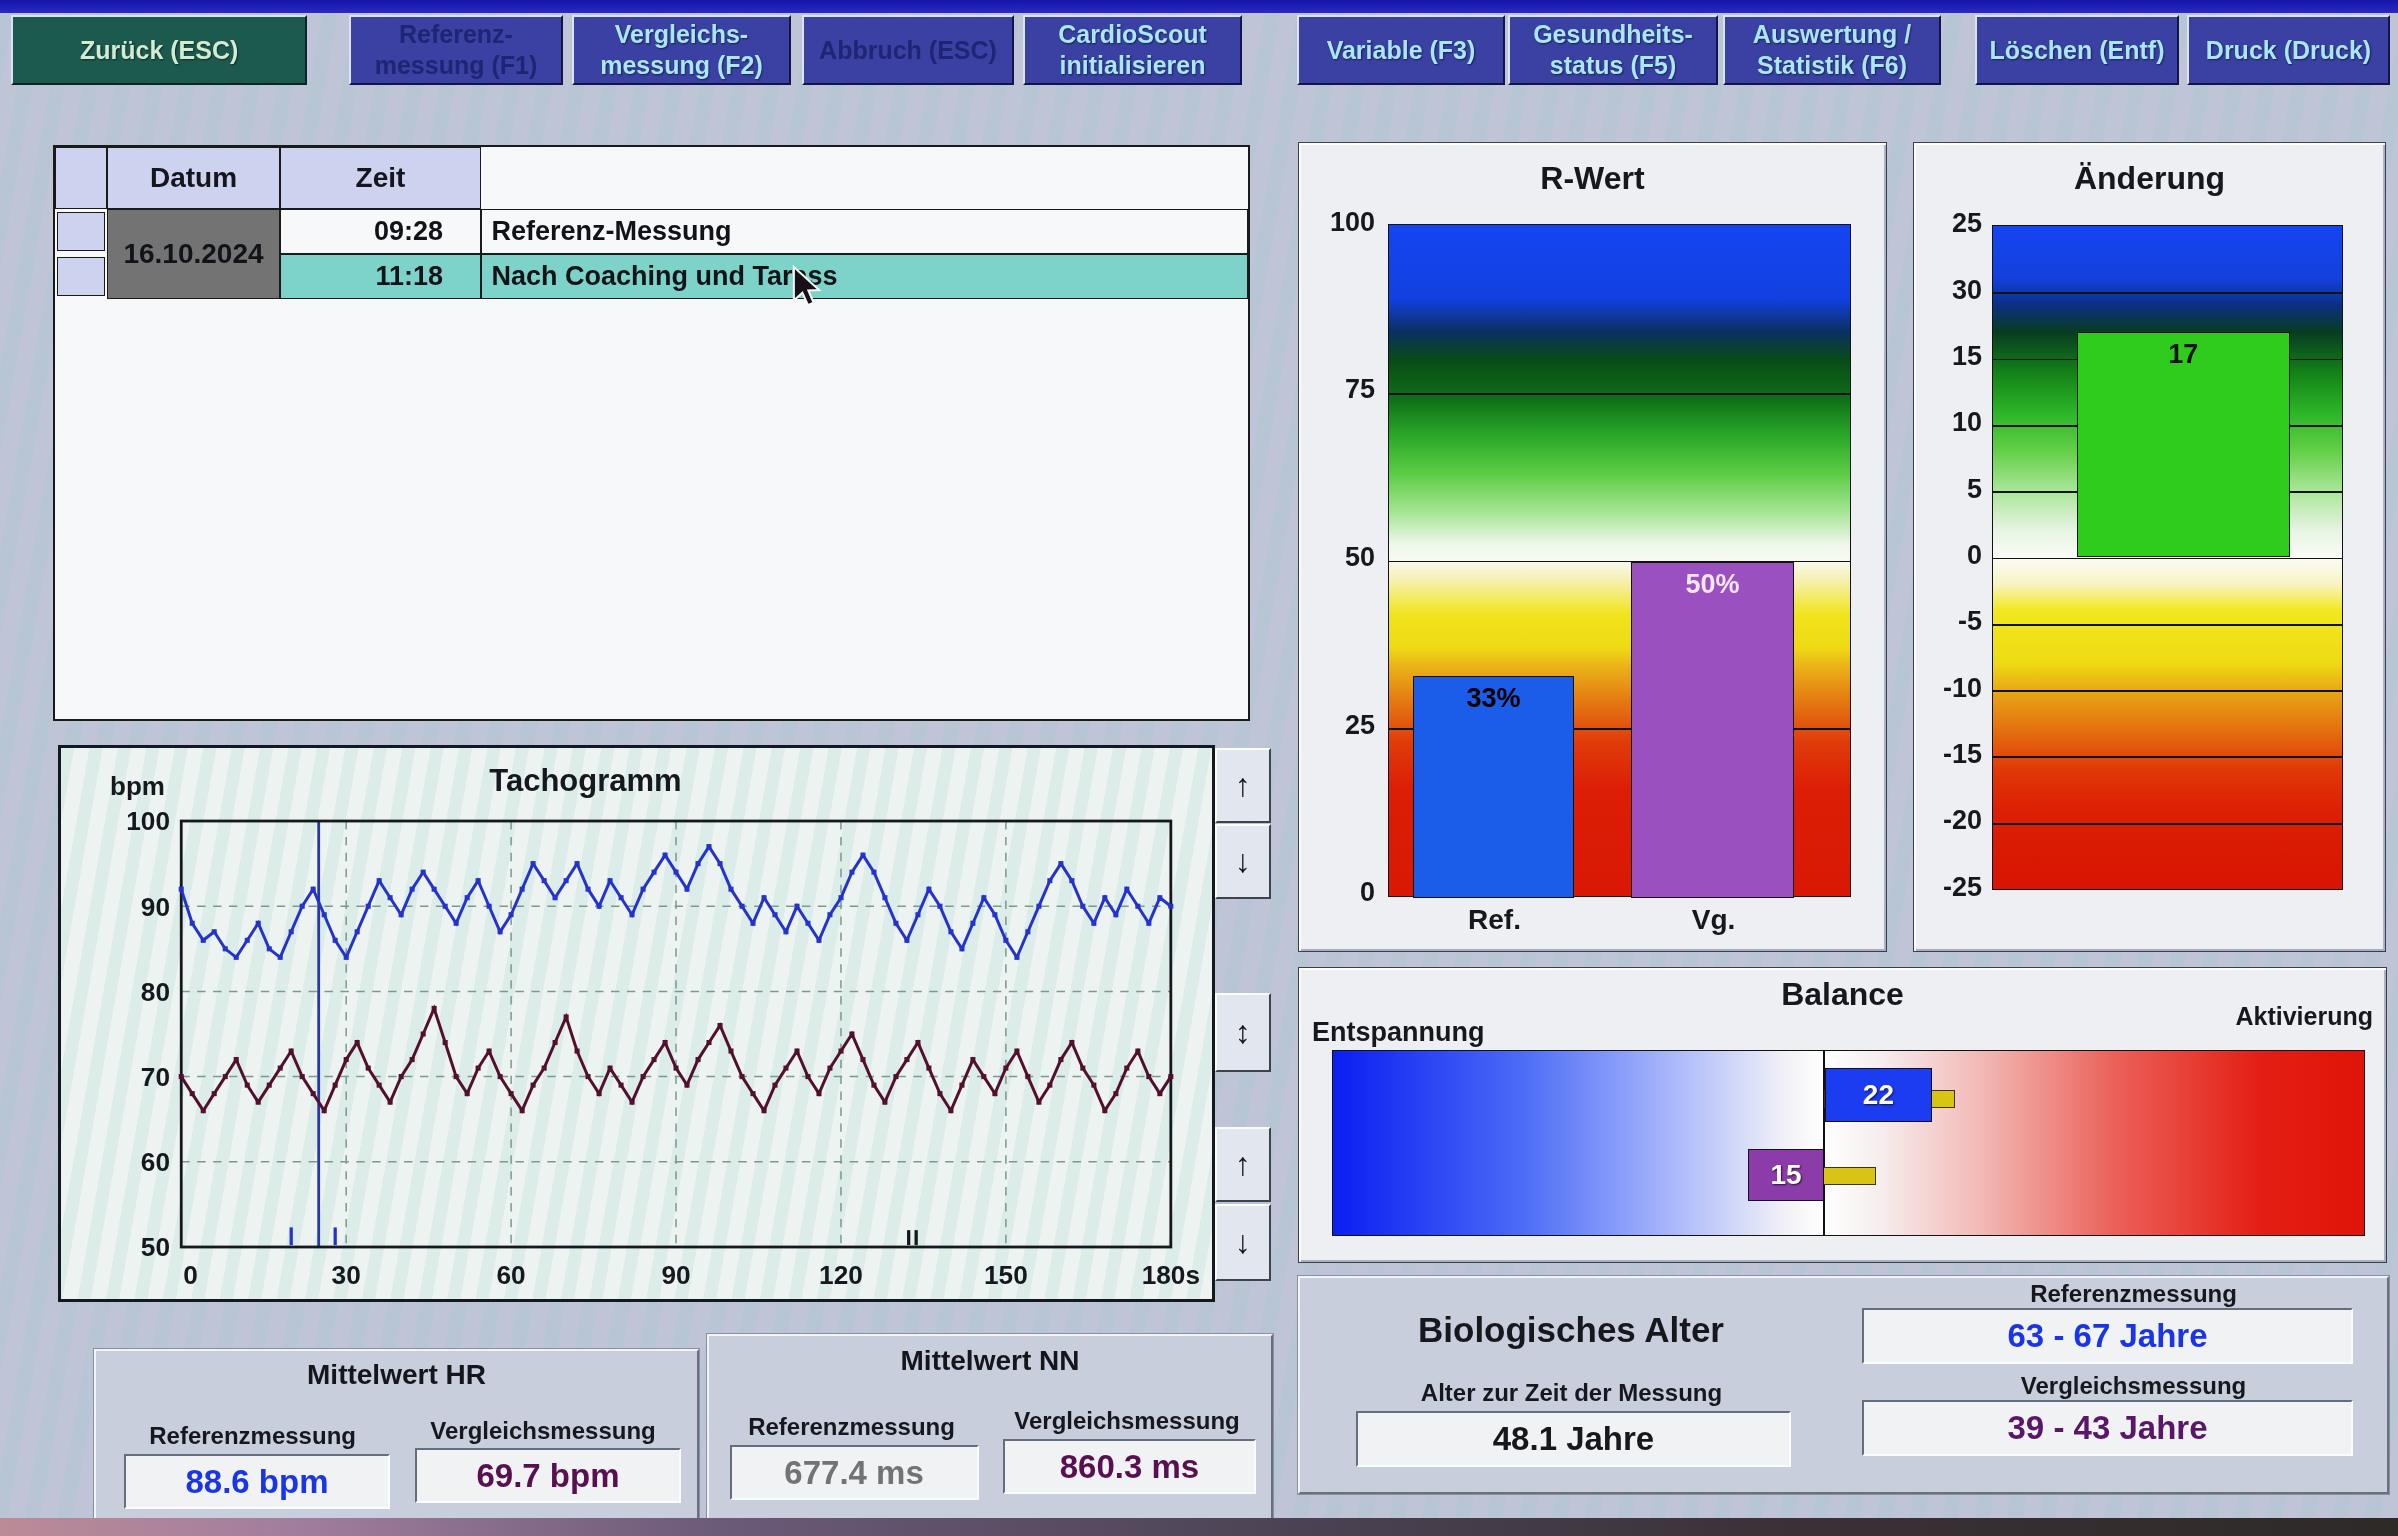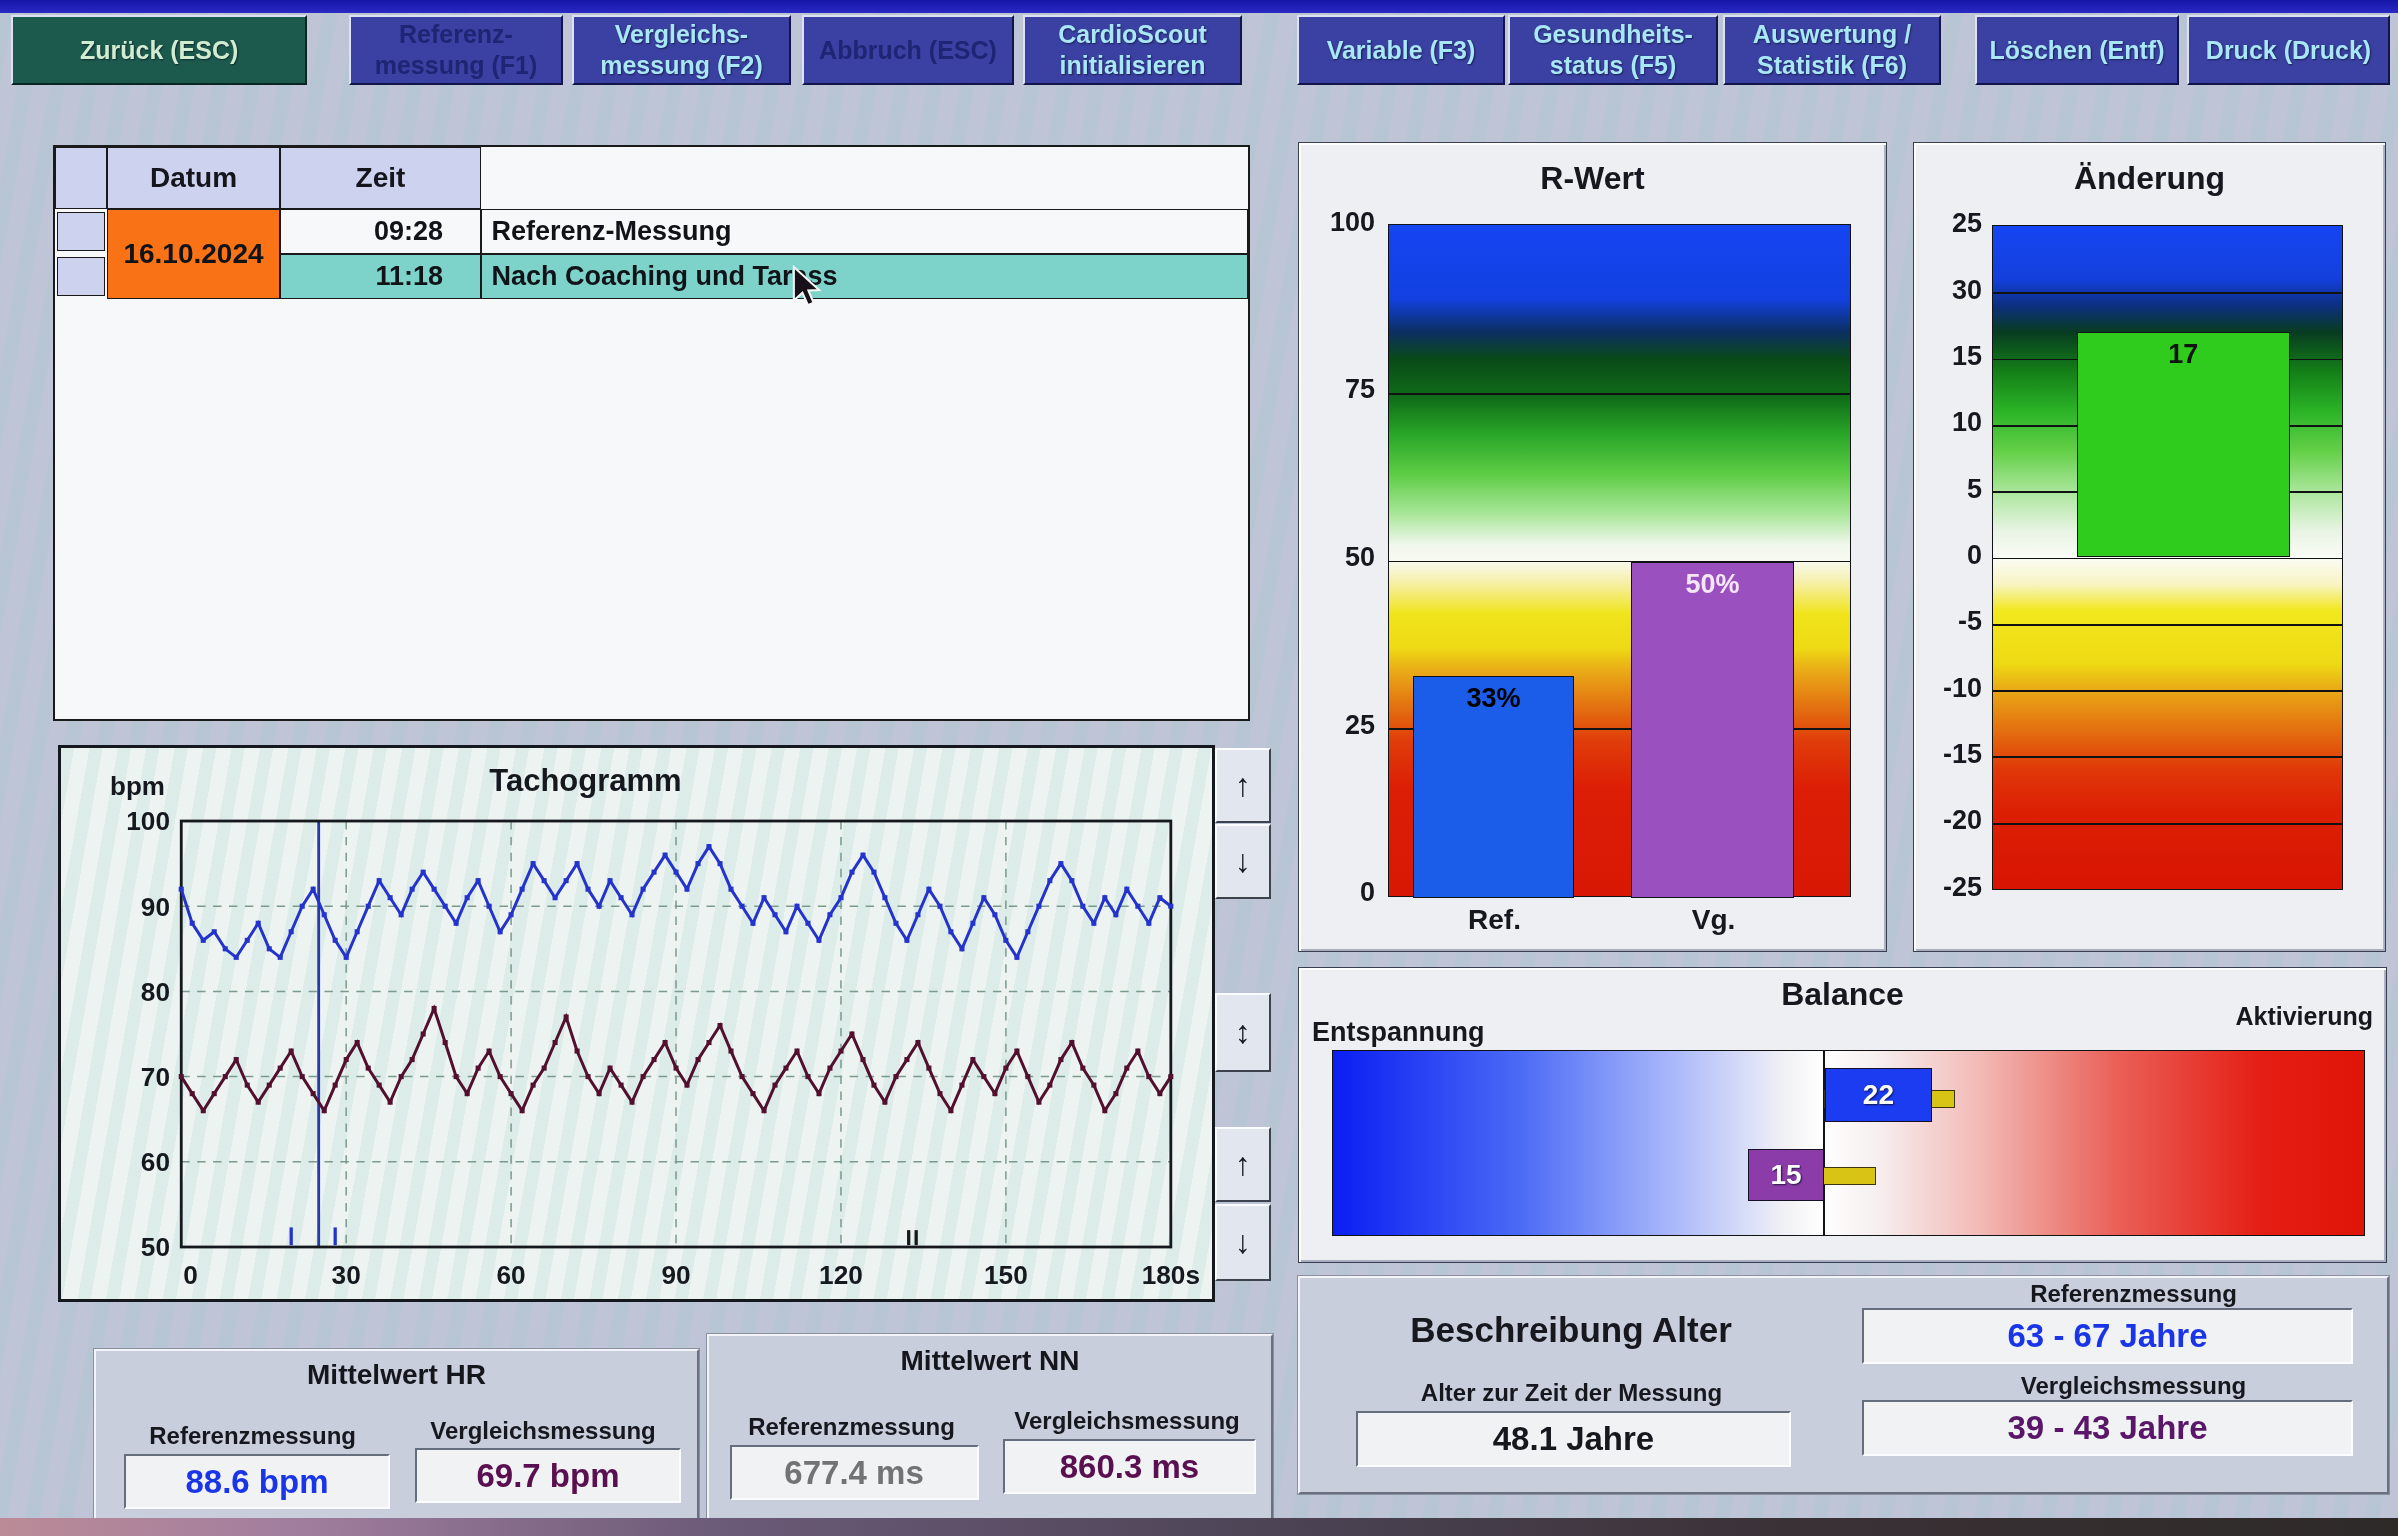--- a/index.html
+++ b/index.html
@@ -22,21 +22,21 @@
   .tb-btn.state-disabled{color:#1e2574;text-shadow:none;cursor:default;}
 
   
   .table-wrap{position:absolute;left:53px;top:145px;width:1193px;height:572px;
     background:#f6f8f9;border:2.8px solid #1a1a1a;
     display:grid;grid-template-columns:52px 173px 201px 1fr;grid-template-rows:62px 45px 45px 1fr;}
   .table-wrap .th{background:#cdd3ef;border:1.4px solid #1a1a1a;display:flex;align-items:center;justify-content:center;
     font-weight:bold;font-size:28px;color:#15151d;}
   .table-wrap .th.c-besch{justify-content:flex-start;padding-left:11.2px;}
   .sel-cell{background:#cdd3ef;border:1.4px solid #1a1a1a;margin:2.8px 1.9px;}
-  .date-cell{grid-column:2;grid-row:2 / span 2;background:#f97316;border:1.4px solid #1a1a1a;
+  .date-cell{grid-column:2;grid-row:2 / span 2;background:#737373;border:1.4px solid #1a1a1a;
     display:flex;align-items:center;justify-content:center;font-weight:bold;font-size:28px;color:#101418;}
   .cell{border:1.4px solid #1a1a1a;display:flex;align-items:center;font-weight:bold;font-size:27px;color:#101418;background:#f6f8f9;cursor:pointer;}
   .cell.zeit{justify-content:flex-end;padding-right:37px;}
   .cell.besch{justify-content:flex-start;padding-left:9.4px;}
   .cell.sel-row{background:#7dd2c9;}
   .t-filler{grid-column:1 / -1;background:#f6f8f9;}
 
   
   .card{position:absolute;background:#edeff3;border:1.9px solid #3a3f4d;
     box-shadow:inset 1.9px 1.9px 0 #ffffff, inset -1.9px -1.9px 0 #a9afc0;}
@@ -475,21 +475,21 @@
 
   <div class="panel" style="left:707px;top:1334px;width:562px;height:187px;">
     <div class="p-title" style="top:9.4px;">Mittelwert NN</div>
     <div class="f-label" style="left:13px;top:77px;width:259px;">Referenzmessung</div>
     <div class="field" style="left:20.6px;top:109px;width:245px;height:51px;color:#737373;">677.4 ms</div>
     <div class="f-label" style="left:287px;top:71px;width:262px;">Vergleichsmessung</div>
     <div class="field" style="left:294px;top:103px;width:249px;height:51px;color:#5a1050;">860.3 ms</div>
   </div>
 
   <div class="panel" id="bio-card">
-    <div class="f-label" style="left:37px;top:32px;width:468px;font-size:35px;">Beschreibung Alter</div>
+    <div class="f-label" style="left:37px;top:32px;width:468px;font-size:35px;">Biologisches Alter</div>
     <div class="f-label" style="left:84px;top:101px;width:375px;">Alter zur Zeit der Messung</div>
     <div class="field" style="left:56px;top:133px;width:431px;height:52px;color:#16181e;">48.1 Jahre</div>
     <div class="f-label" style="left:646px;top:1.9px;width:375px;">Referenzmessung</div>
     <div class="field" style="left:562px;top:30px;width:487px;height:52px;color:#1a35e8;">63 - 67 Jahre</div>
     <div class="f-label" style="left:646px;top:94px;width:375px;">Vergleichsmessung</div>
     <div class="field" style="left:562px;top:122px;width:487px;height:52px;color:#5a1668;">39 - 43 Jahre</div>
   </div>
 
   <div class="photo-edge"></div>
 </div>

